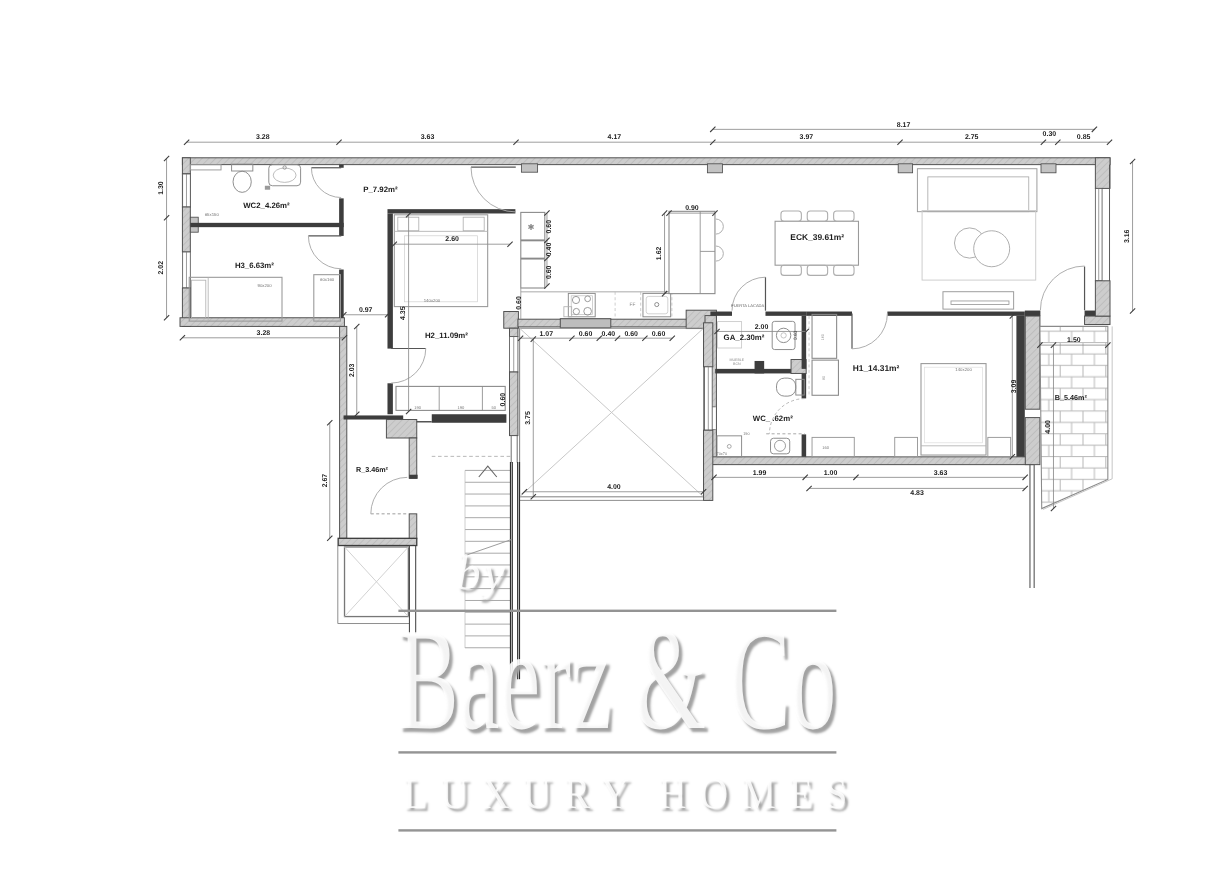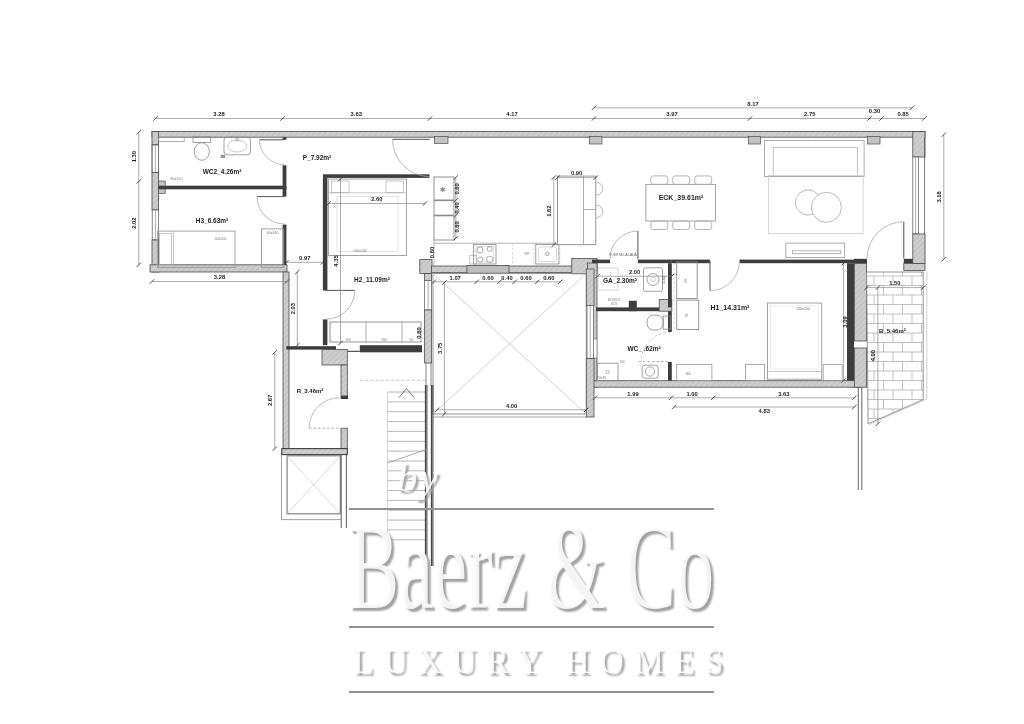--- a/index.html
+++ b/index.html
@@ -1,16 +1,16 @@
 <!DOCTYPE html>
 <html><head><meta charset="utf-8"><title>Floorplan</title>
 <style>
 html,body{margin:0;padding:0;background:#fff;width:1024px;height:724px;overflow:hidden;}
 body{font-family:"Liberation Sans",sans-serif;position:relative;}
-#wm{position:absolute;left:17px;top:0;width:820px;height:724px;pointer-events:none;}
+#wm{position:absolute;left:0;top:0;width:820px;height:724px;pointer-events:none;}
 .wmtext{position:absolute;font-family:"Liberation Serif",serif;color:rgba(255,255,255,0.88);}
 .wline{position:absolute;height:2.2px;background:#949494;}
 </style></head>
 <body>
 
 <svg width="1024" height="724" viewBox="0 0 1024 724" font-family="Liberation Sans, sans-serif" xmlns="http://www.w3.org/2000/svg">
 <defs>
 <pattern id="wh" width="4" height="4" patternTransform="rotate(45)" patternUnits="userSpaceOnUse">
 <rect width="4" height="4" fill="#cdcdcd"></rect>
         <line x1="0" y1="0" x2="0" y2="4" stroke="#b4b4b4" stroke-width="1.0"></line>

